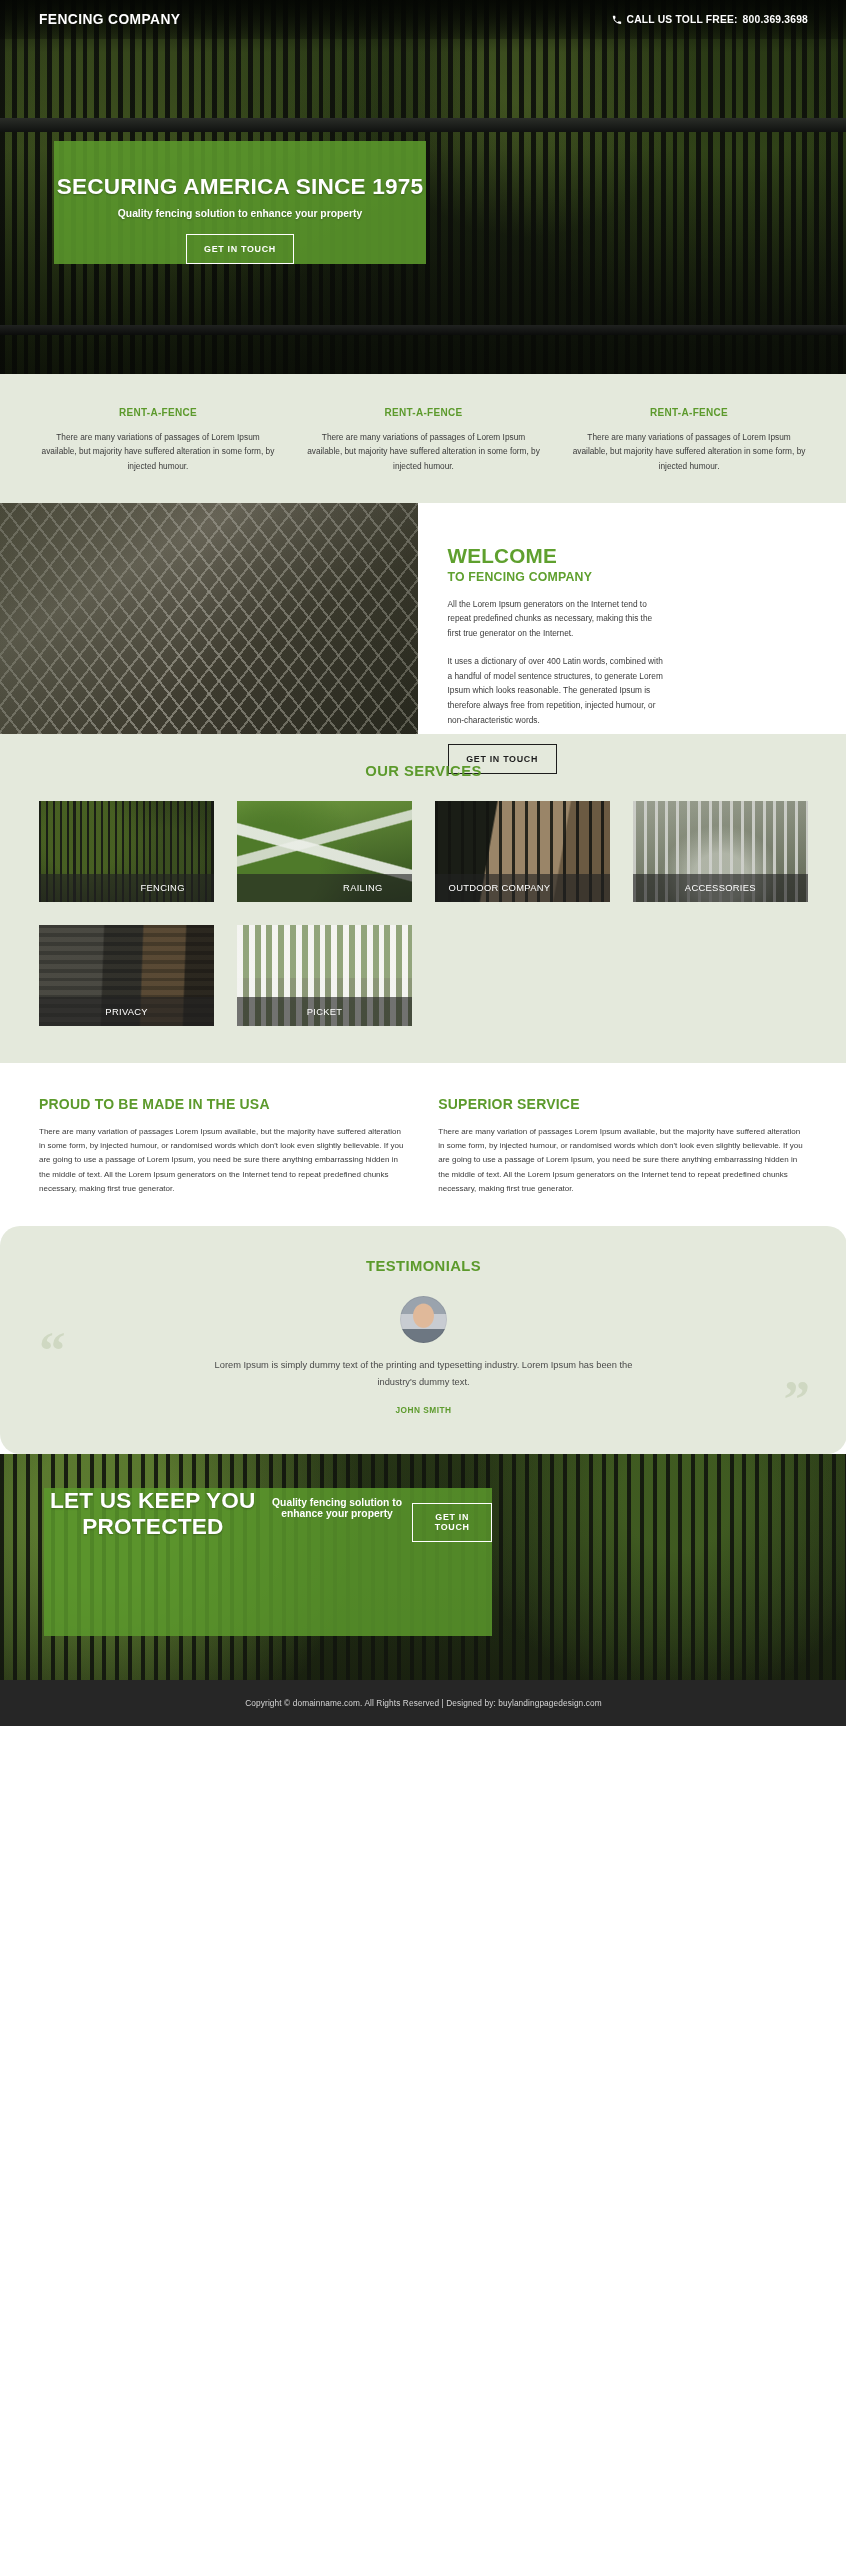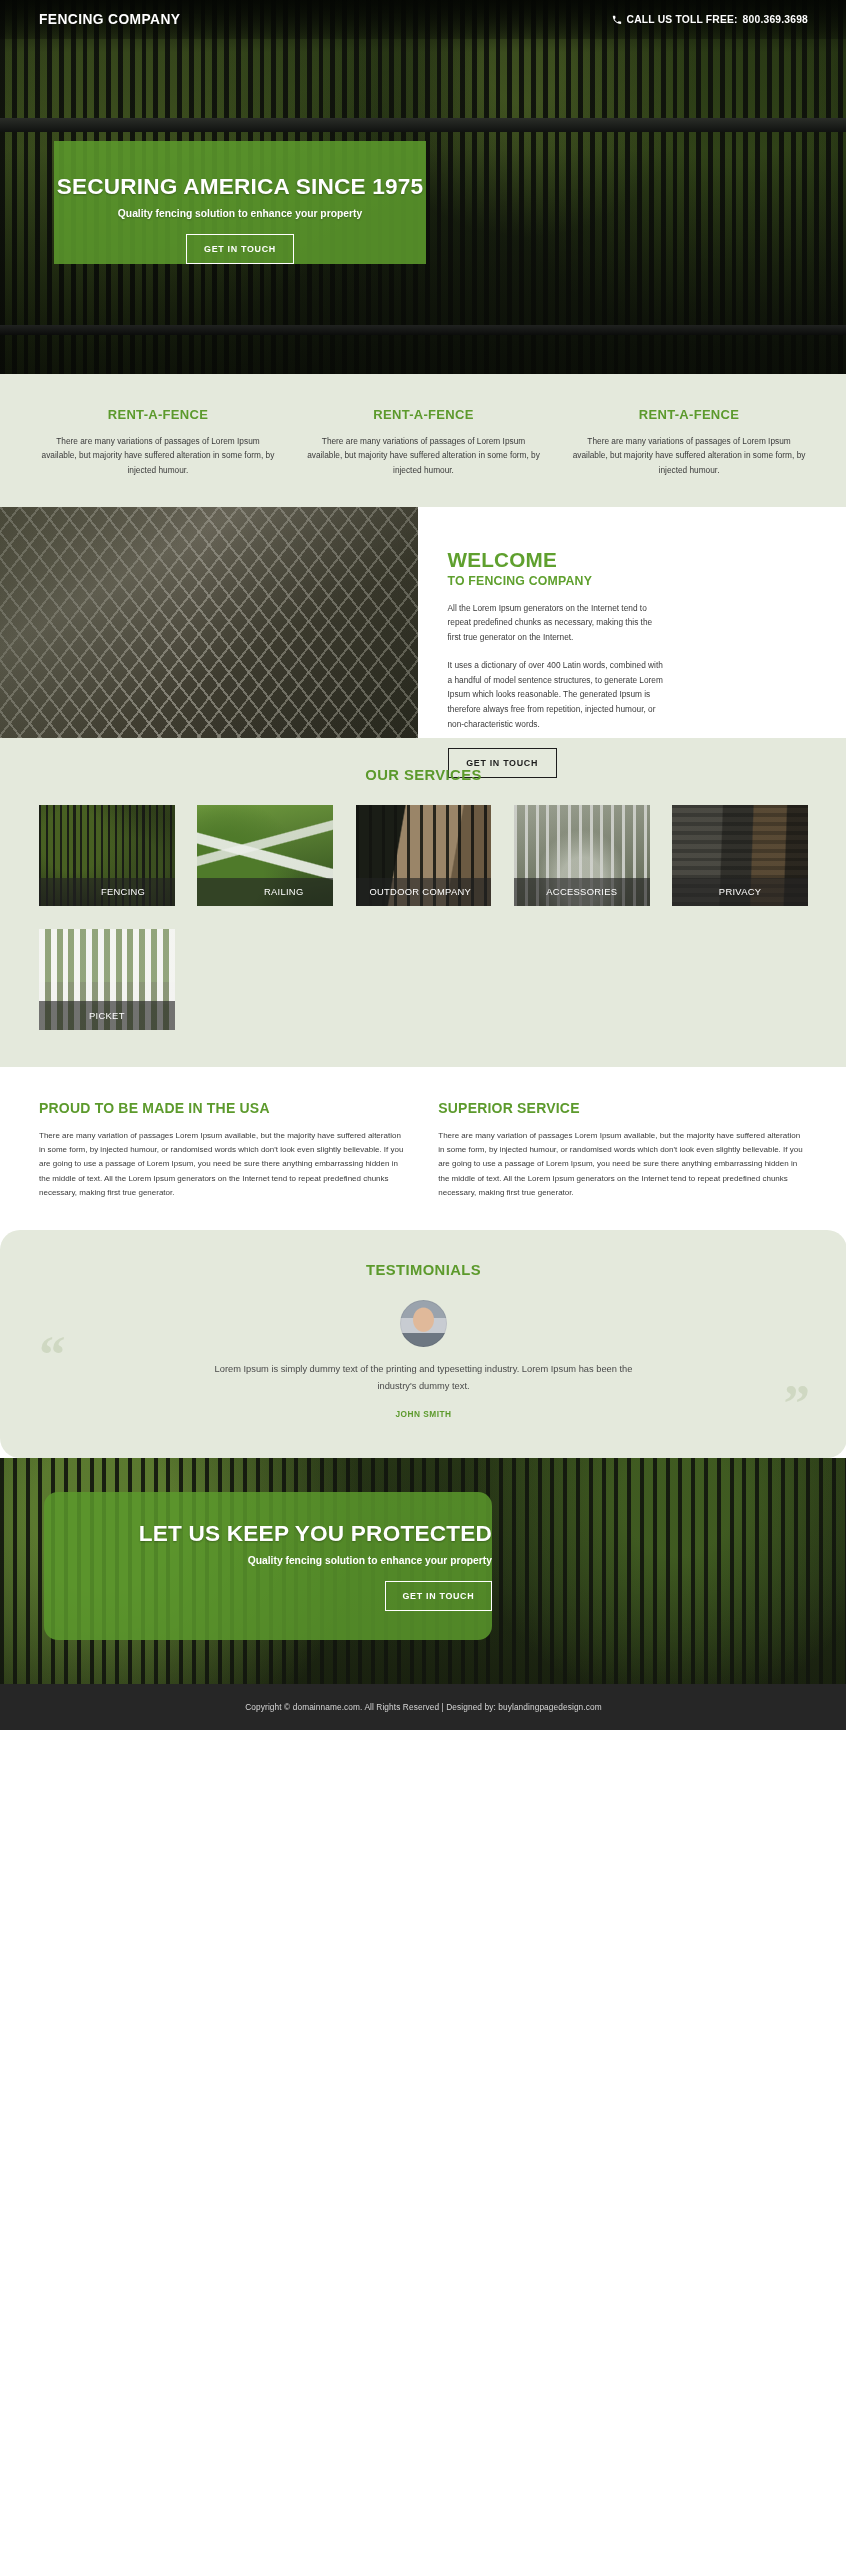--- a/index.html
+++ b/index.html
@@ -80,21 +80,21 @@
     cursor:pointer;
   }
 
   
   .features {
     background:#e4e9dc; width:847px; padding:33px 39px 29.5px;
     display:flex; gap:27.6px;
   }
   .feat { flex:1; text-align:center; }
   .feat h3 {
-    color:#5c9a2c; font-size:13px; font-weight:bold; letter-spacing:0.3px;
+    color:#5c9a2c; font-size:10px; font-weight:bold; letter-spacing:0.3px;
     margin-bottom:11.8px;
   }
   .feat p { font-size:8.3px; line-height:1.75; color:#3a3a3a; }
 
   
   .welcome { display:flex; width:700px; background:#ffffff; height:231px; }
   .welcome-img {
     width:418px; height:231px; position:relative; overflow:hidden;
     background:
       repeating-linear-gradient(52deg, rgba(168,164,152,.85) 0 2px, rgba(60,56,46,.12) 2px 15.7px),
@@ -122,21 +122,21 @@
     font-size:8.9px; font-weight:bold; letter-spacing:0.7px;
     padding:8.9px 17.7px; margin-top:16.7px; cursor:pointer;
   }
 
   
   .services { background:#e4e9dc; width:847px; padding:29.5px 39px 37px; }
   .sec-title {
     text-align:center; color:#5c9a2c; font-size:14.8px; font-weight:bold;
     letter-spacing:0.4px; margin-bottom:21.7px;
   }
-  .svc-grid { display:grid; grid-template-columns:repeat(5,1fr); gap:22.6px 22.6px; }
+  .svc-grid { display:grid; grid-template-columns:repeat(4,1fr); gap:22.6px 22.6px; }
   .svc {
     position:relative; height:101px; overflow:hidden; cursor:pointer;
     background:#555;
   }
   .svc-img { position:absolute; inset:0; }
   .svc-cap {
     position:absolute; left:0; right:0; bottom:0; height:28.5px;
     background:rgba(34,34,34,.62);
     color:#ffffff; font-size:9.4px; letter-spacing:0.3px;
     display:flex; align-items:center; justify-content:center;
@@ -206,23 +206,22 @@
     position:absolute; inset:0;
     background:
       repeating-linear-gradient(90deg, rgba(18,22,14,.92) 0 3.9px, rgba(74,92,44,.2) 3.9px 12.8px),
       radial-gradient(circle at 12% 24%, #5f8030 0 9%, transparent 34%),
       radial-gradient(circle at 80% 18%, #3d5a1e 0 8%, transparent 30%),
       linear-gradient(180deg,#1d2a10 0%, #16200e 55%, #0d1208 100%);
   }
   .cta-panel {
     position:absolute; left:44px; top:34px; width:448px; height:148px;
     background:rgba(92,154,44,.84);
-    display:flex; flex-direction:column; align-items:flex-end; justify-content:center;
+    display:flex; flex-direction:row; align-items:flex-start; justify-content:center;
     z-index:4;
-    border-radius:14px;
   }
   .cta-title {
     color:#ffffff; font-size:22.6px; font-weight:bold; letter-spacing:0.2px;
     text-shadow:0 1px 2px rgba(0,0,0,.28); text-align:center;
   }
   .cta-sub { color:#ffffff; font-size:10.3px; font-weight:bold; margin-top:8.9px; text-align:center; }
 
   
   .footer {
     width:847px; height:46px; background:#262626;

